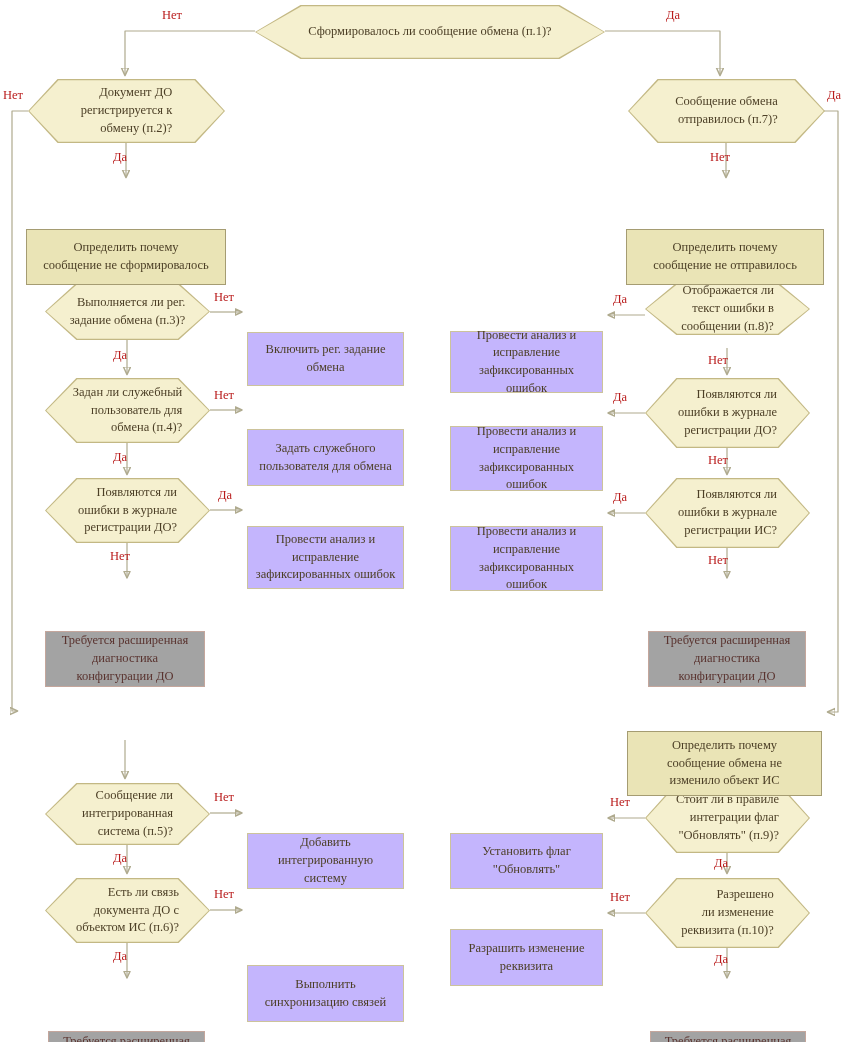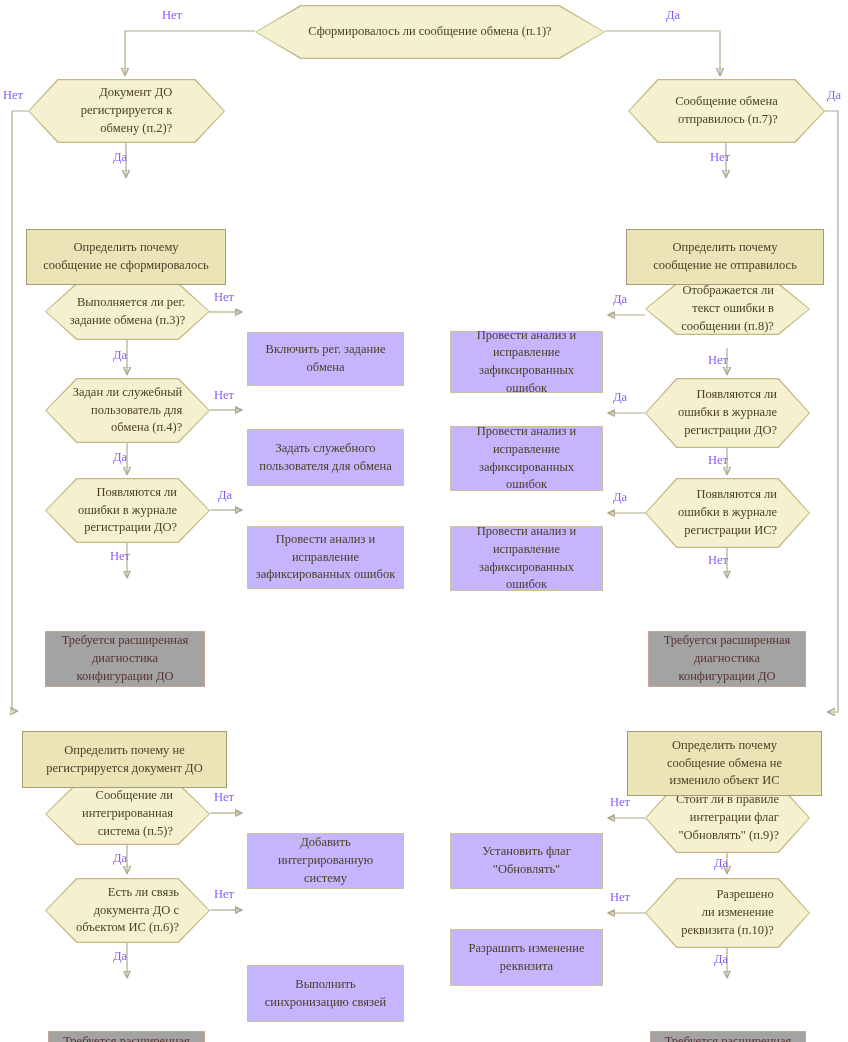--- a/index.html
+++ b/index.html
@@ -33,21 +33,21 @@
   
   .box {
     display:flex; align-items:center; justify-content:center;
     white-space:pre-line; box-sizing:border-box; padding:3px 6px;
     border:1px solid #cbc29a; background:#fcfaeb;margin-top:48px;
   }
   .stage  { background:#eae4b6; border-color:#a59c72; }
   .action { background:#c4b5fd; border-color:#ccc39b; }
   .alert  { background:#a3a3a3; border-color:#c4a69c; color:#5a3430; }
 
-  .elabel { position:absolute; font-size:12.5px; color:#8b5cf6; }
+  .elabel { position:absolute; font-size:12.5px; color:#b91c1c; }
 </style>
 </head>
 <body>
 
 <div class="canvas">
 
   <svg class="edges" xmlns="http://www.w3.org/2000/svg">
     <defs>
       <marker id="mF" markerWidth="8" markerHeight="8" refX="6" refY="3" orient="auto">
         <path d="M0,0 L6.5,3 L0,6 Z" fill="#a9a58b" stroke="none"></path>
@@ -185,22 +185,20 @@
     <div class="hex-f"></div>
     <div class="txt">Разрешено
 ли изменение
 реквизита (п.10)?</div>
   </div>
 
   <div class="node box stage" style="left:26px;top:181px;width:200px;height:56px">Определить почему
 сообщение не сформировалось</div>
   <div class="node box stage" style="left:626px;top:181px;width:198px;height:56px">Определить почему
 сообщение не отправилось</div>
-  <div class="node box stage" style="left:22px;top:683px;width:205px;height:57px">Определить почему не
-регистрируется документ ДО</div>
   <div class="node box stage" style="left:627px;top:683px;width:195px;height:65px">Определить почему
 сообщение обмена не
 изменило объект ИС</div>
 
   <div class="node box action" style="left:247px;top:284px;width:157px;height:54px">Включить рег. задание
 обмена</div>
   <div class="node box action" style="left:247px;top:381px;width:157px;height:57px">Задать служебного
 пользователя для обмена</div>
   <div class="node box action" style="left:247px;top:478px;width:157px;height:63px">Провести анализ и
 исправление

